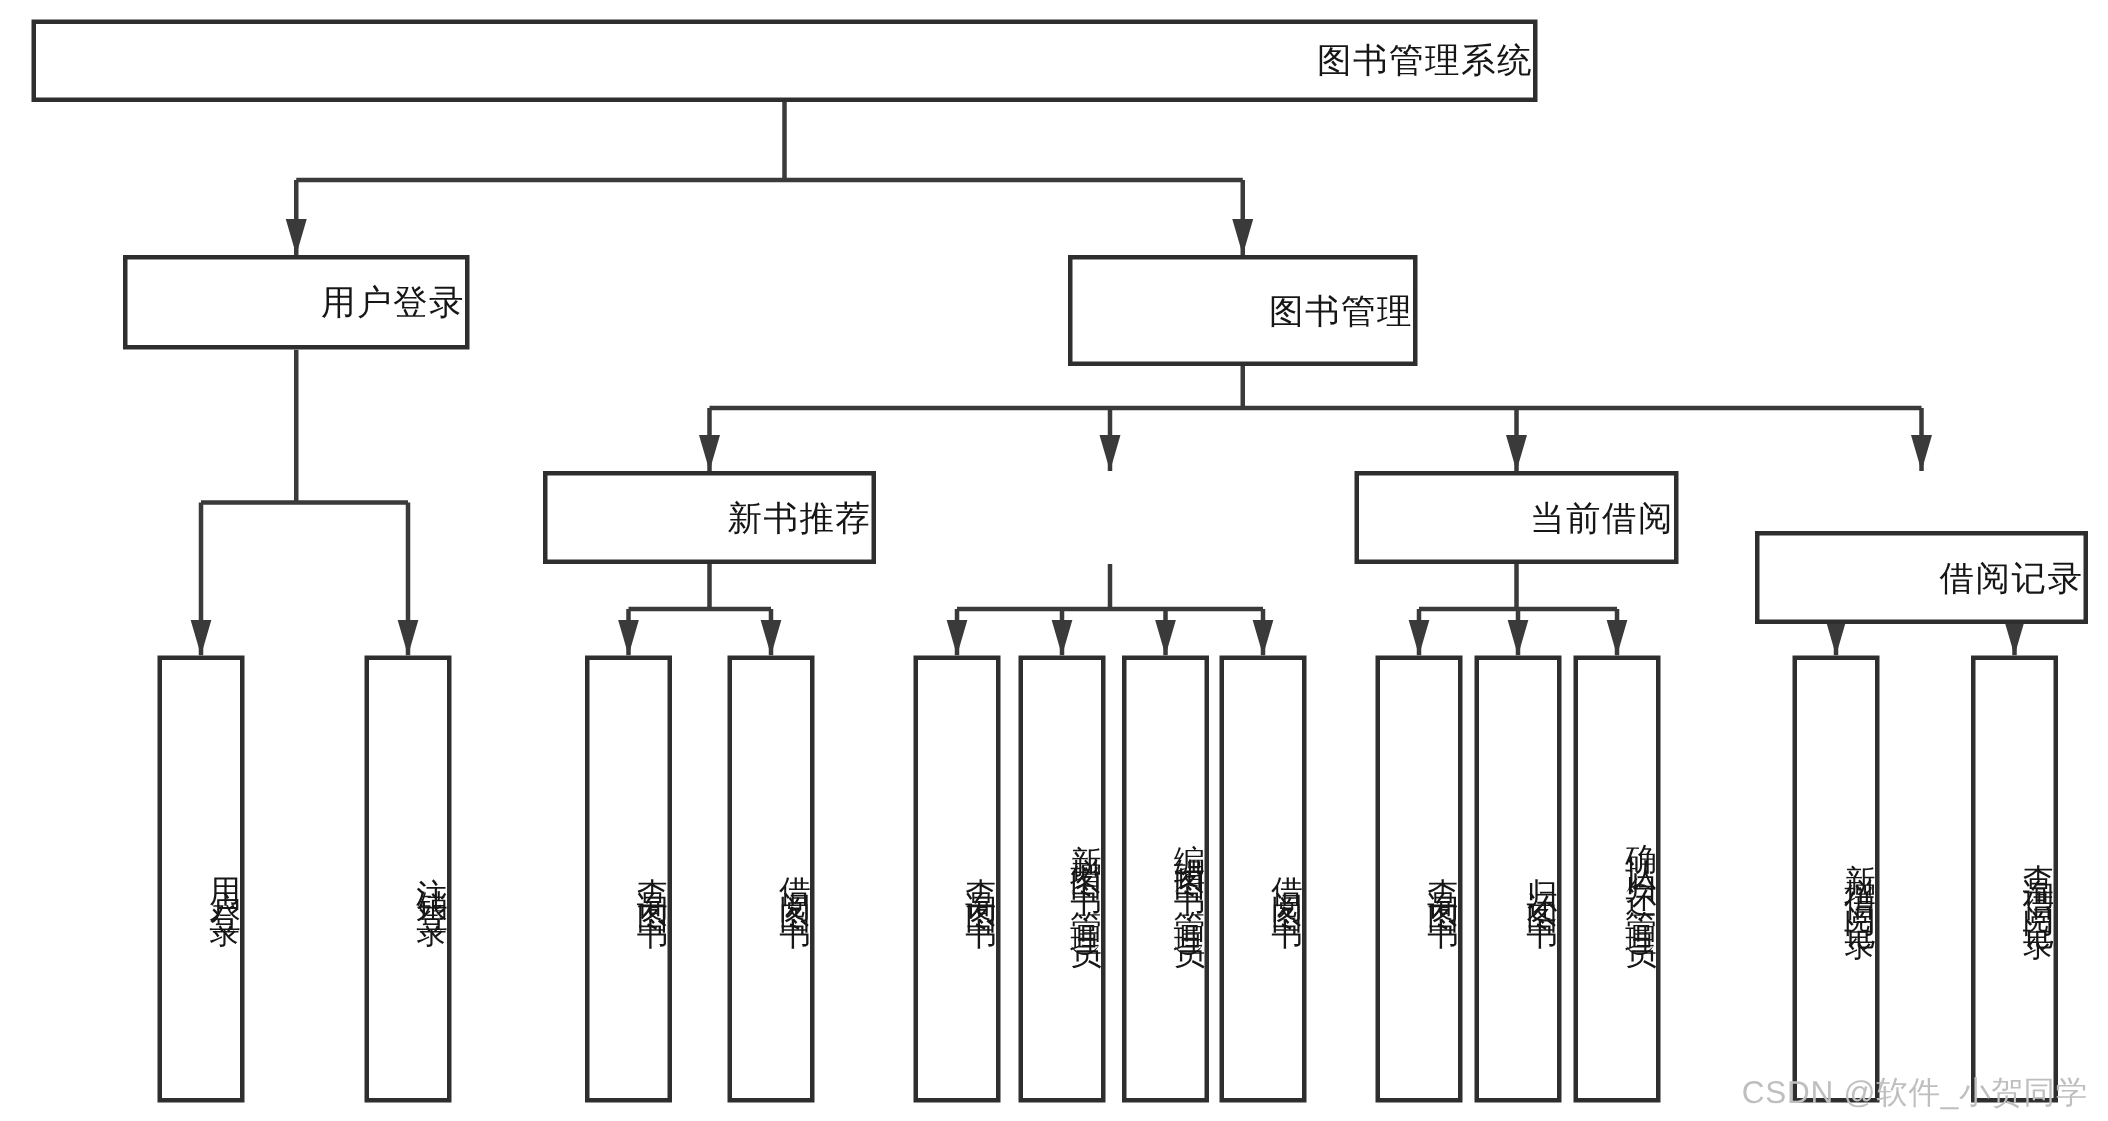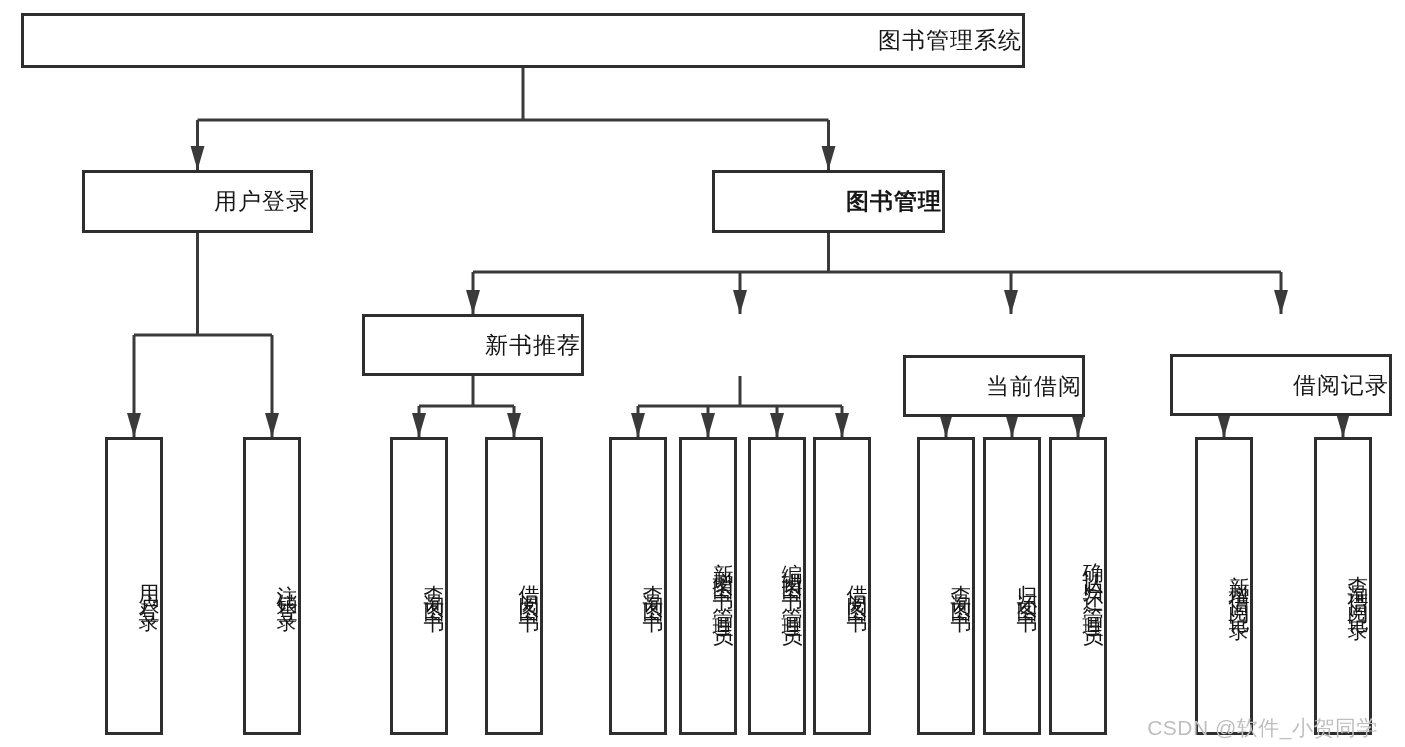--- a/index.html
+++ b/index.html
@@ -33,21 +33,21 @@
   }
   .node.vertical .node-label{
     writing-mode:vertical-rl;
     font-size:21px;
     line-height:1;
     letter-spacing:9px;
     white-space:normal;
   }
   .watermark{
     position:absolute;
-    top:714px;right:27px;
+    top:714px;right:13px;
     font-size:21px;
     color:var(--wm,#bfbfbf);
     letter-spacing:0.5px;
     z-index:3;
     text-align:right;
   }
 </style>
 </head>
 <body>
 
@@ -92,27 +92,27 @@
       <path class="edge" d="M 1224 406 V 437" marker-end="url(#arrowhead)"></path>
       <path class="edge" d="M 1343 406 V 437" marker-end="url(#arrowhead)"></path>
     </svg>
   <div class="watermark">CSDN @软件_小贺同学</div>
 <div class="node horizontal" style="left: 21px; top: 13px; width: 1004px; height: 55px;">
       <span class="node-label">图书管理系统</span>
     </div>
     <div class="node horizontal" style="left: 82px; top: 170px; width: 231px; height: 63px;">
       <span class="node-label">用户登录</span>
     </div>
-    <div class="node horizontal" style="left: 712px; top: 170px; width: 233px; height: 63px; font-weight: bold;">
+    <div class="node horizontal" style="left: 712px; top: 170px; width: 233px; height: 74px;">
       <span class="node-label">图书管理</span>
     </div>
     <div class="node horizontal" style="left: 362px; top: 314px; width: 222px; height: 62px;">
       <span class="node-label">新书推荐</span>
     </div>
-    <div class="node horizontal" style="left: 903px; top: 314px; width: 182px; height: 62px; margin-top: 41px;">
+    <div class="node horizontal" style="left: 903px; top: 314px; width: 216px; height: 62px;">
       <span class="node-label">当前借阅</span>
     </div>
     <div class="node horizontal" style="left: 1170px; top: 314px; width: 222px; height: 62px; margin-top: 40px;">
       <span class="node-label">借阅记录</span>
     </div>
     <div class="node vertical" style="left: 105px; top: 437px; width: 58px; height: 298px;">
       <span class="node-label">用户登录</span>
     </div>
     <div class="node vertical" style="left: 243px; top: 437px; width: 58px; height: 298px;">
       <span class="node-label">注销登录</span>

